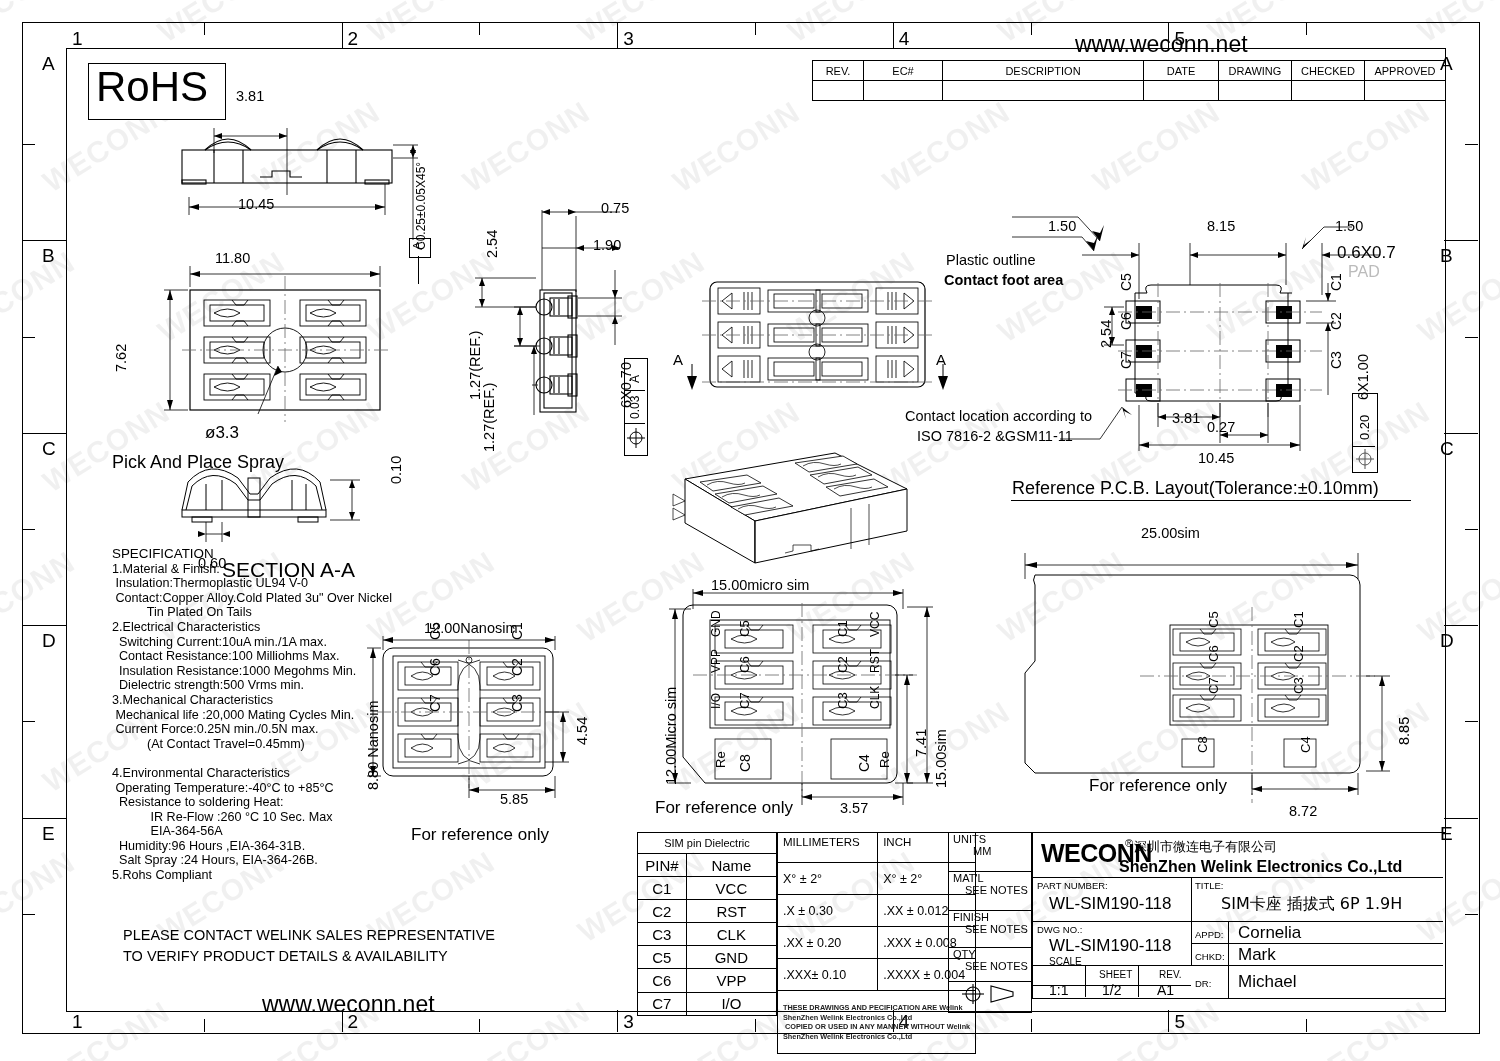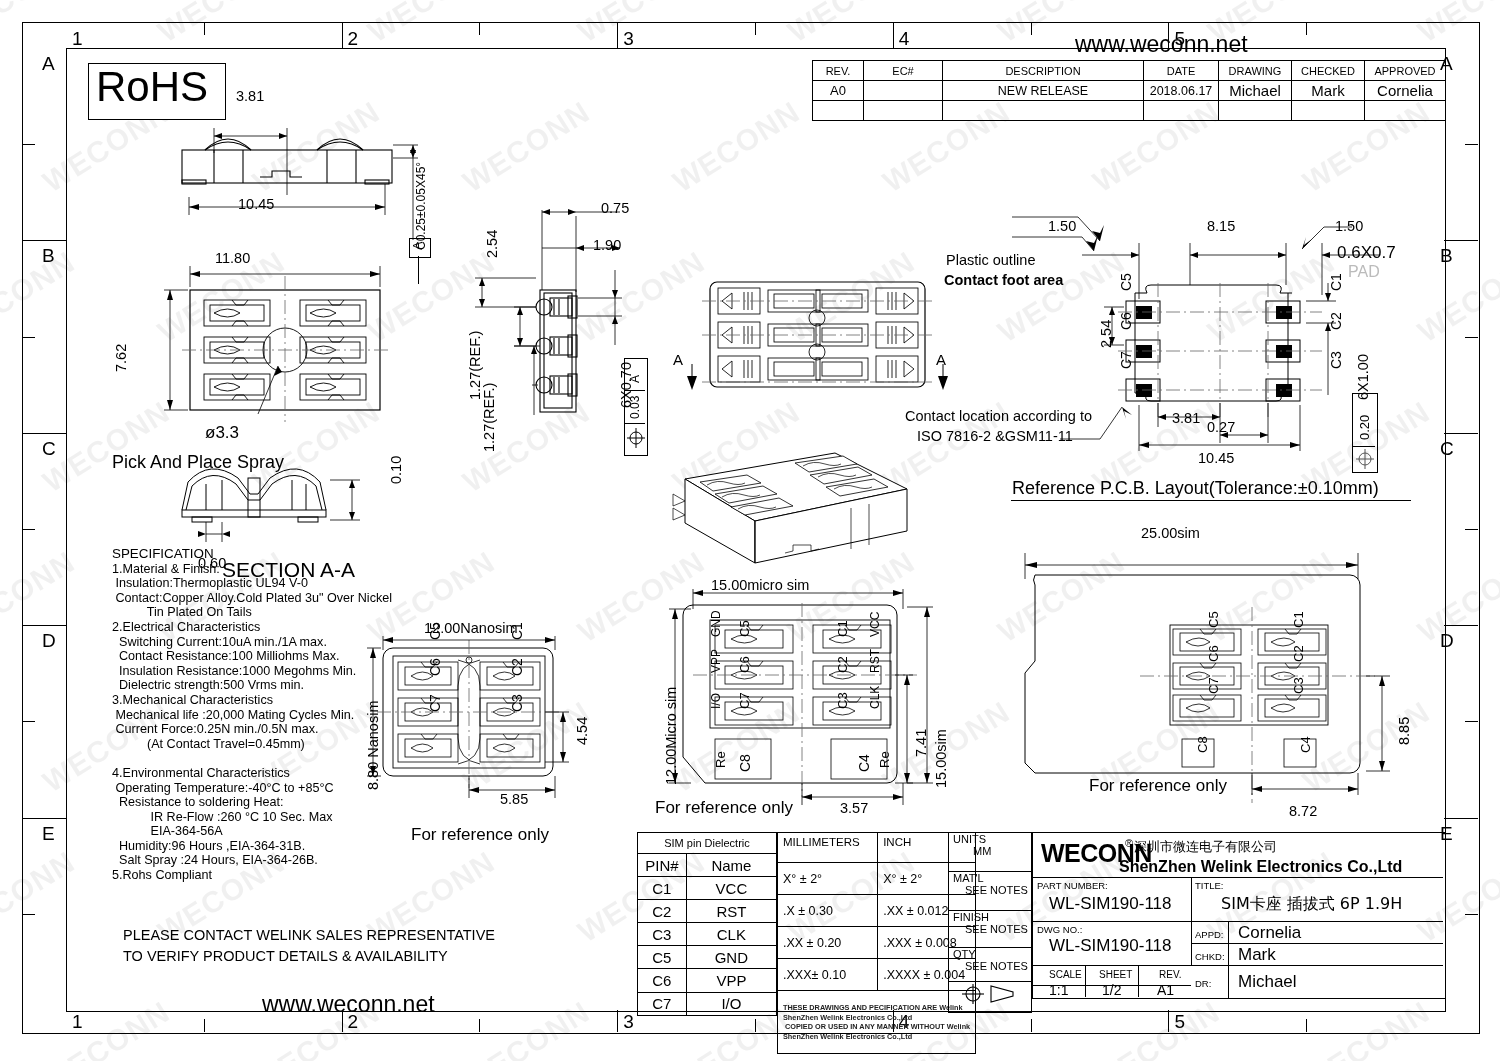--- a/index.html
+++ b/index.html
@@ -200,29 +200,20 @@
       <tr>
     <td style="width:50px">REV.</td>
     <td style="width:78px">EC#</td>
     <td style="width:200px">DESCRIPTION</td>
     <td style="width:74px">DATE</td>
     <td style="width:72px">DRAWING</td>
     <td style="width:72px">CHECKED</td>
     <td style="width:80px">APPROVED</td>
   </tr>
   <tr>
-    <td class="v" style="font-size:13px">A0</td>
-    <td></td>
-    <td style="font-size:12.5px">NEW RELEASE</td>
-    <td style="font-size:12.5px">2018.06.17</td>
-    <td class="v">Michael</td>
-    <td class="v">Mark</td>
-    <td class="v">Cornelia</td>
-  </tr>
-  <tr>
     <td></td>
     <td></td>
     <td></td>
     <td></td>
     <td></td>
     <td></td>
     <td></td>
   </tr>
 </tbody>
   </table>
@@ -1036,21 +1027,21 @@
   <div class="tbcol" style="left:195px;top:88px;height:77px;"></div>
 
   <div class="lab" style="left:4px;top:47px;">PART NUMBER:</div>
   <div class="val" style="left:16px;top:61px;">WL-SIM190-118</div>
   <div class="lab" style="left:162px;top:47px;">TITLE:</div>
   <div class="val" style="left:188px;top:61px;font-family:'DejaVu Sans',sans-serif;font-size:16px;">SIM卡座 插拔式 6P 1.9H</div>
 
   <div class="lab" style="left:4px;top:91px;">DWG NO.:</div>
   <div class="val" style="left:16px;top:103px;">WL-SIM190-118</div>
 
-  <div class="lab" style="left:16px;top:136px;font-size:10px;">SCALE</div>
+  <div class="lab" style="left:16px;top:123px;font-size:10px;">SCALE</div>
   <div class="lab" style="left:66px;top:136px;font-size:10px;">SHEET</div>
   <div class="lab" style="left:126px;top:136px;font-size:10px;">REV.</div>
   <div class="val" style="left:16px;top:149px;font-size:14px;">1:1</div>
   <div class="val" style="left:69px;top:149px;font-size:14px;">1/2</div>
   <div class="val" style="left:124px;top:149px;font-size:14px;">A1</div>
 
   <div class="lab" style="left:162px;top:96px;">APPD:</div>
   <div class="val" style="left:205px;top:90px;">Cornelia</div>
   <div class="lab" style="left:162px;top:118px;">CHKD:</div>
   <div class="val" style="left:205px;top:112px;">Mark</div>

